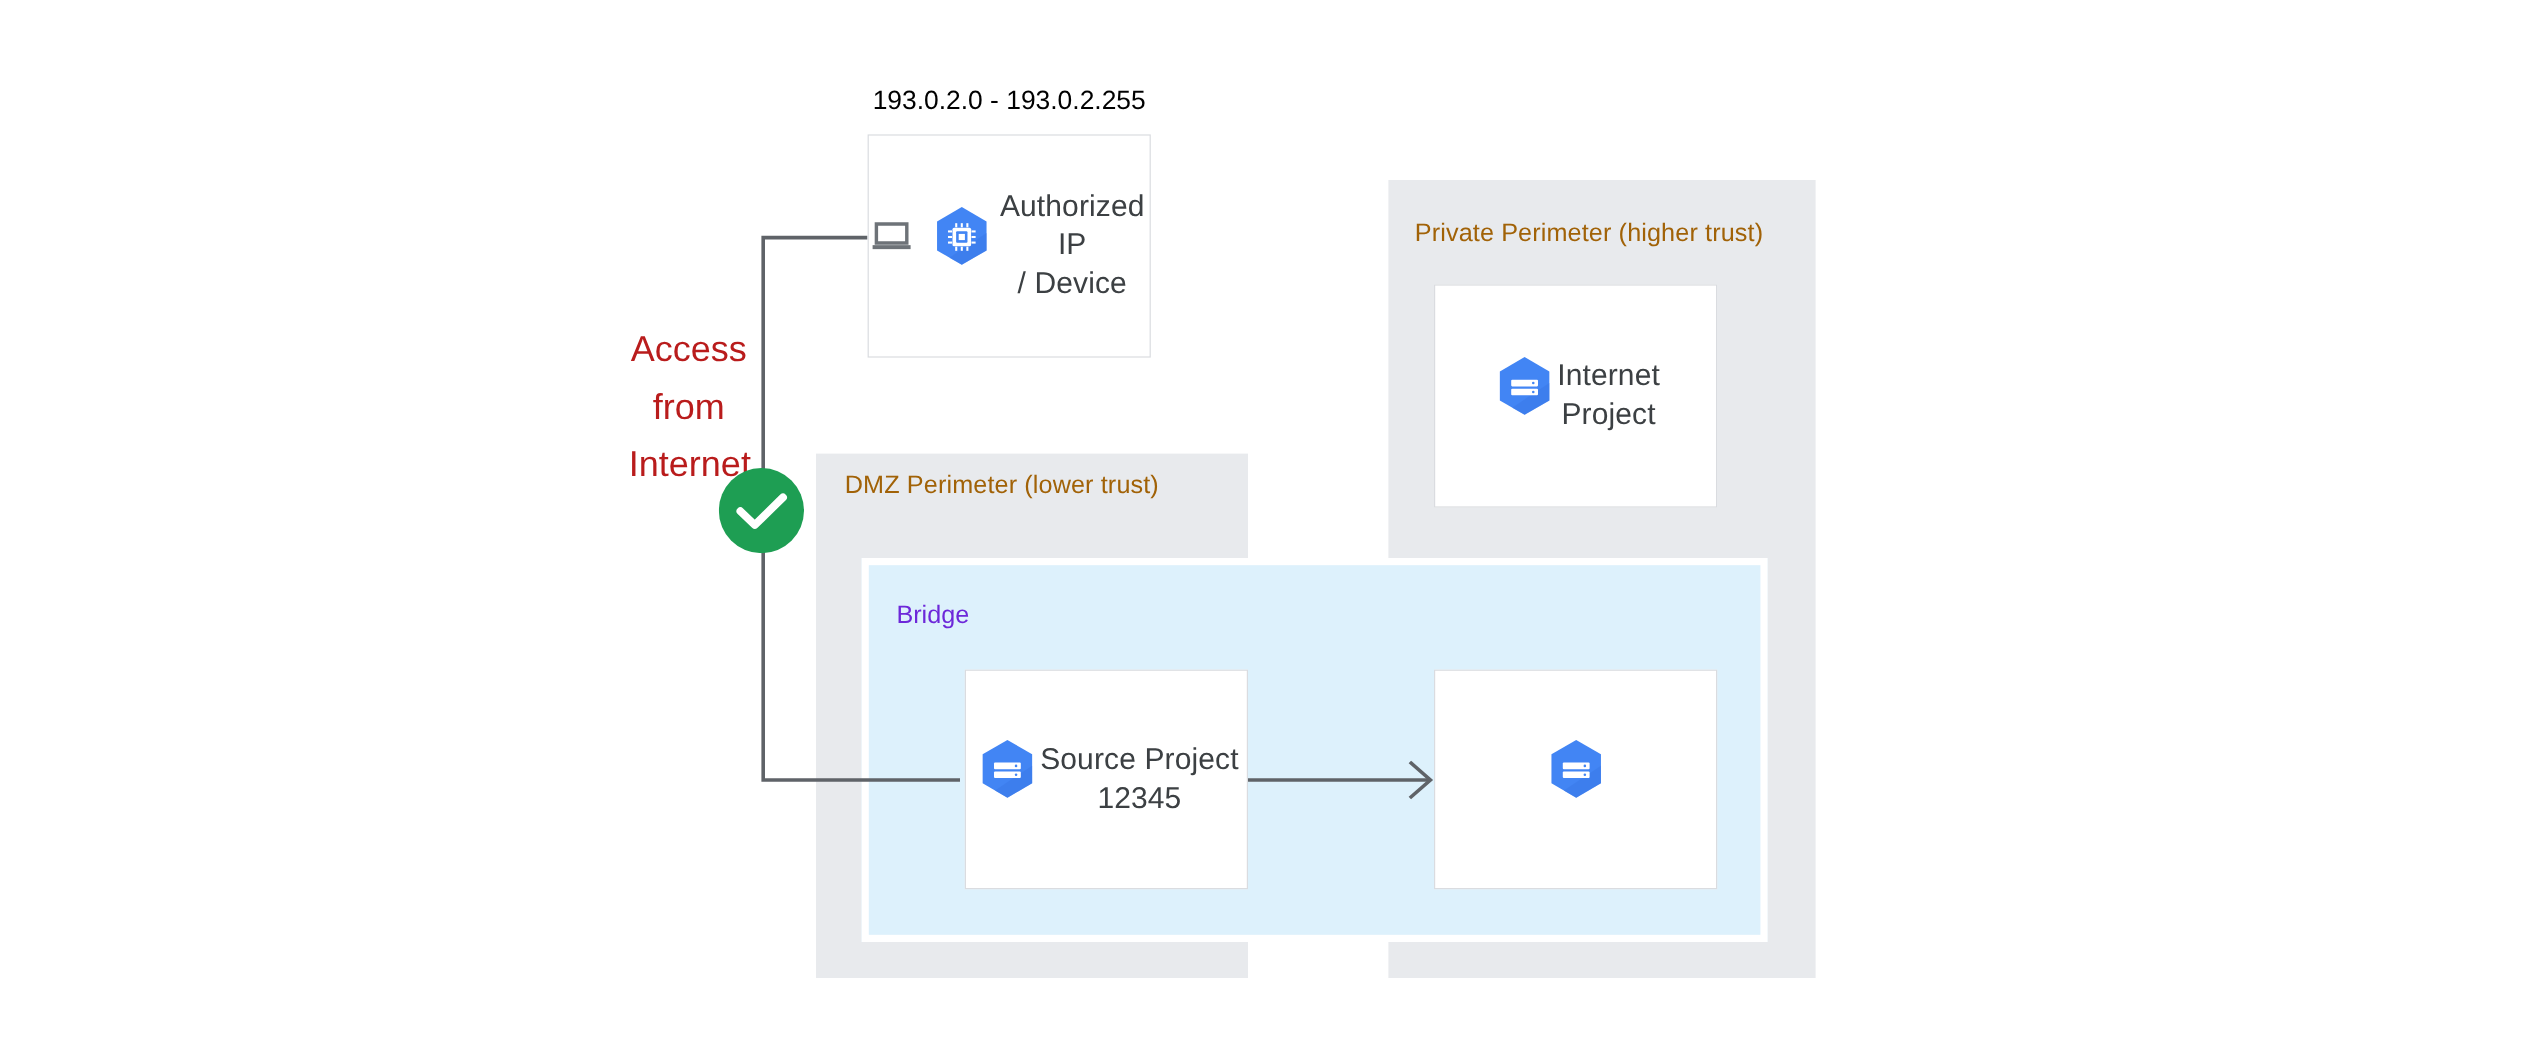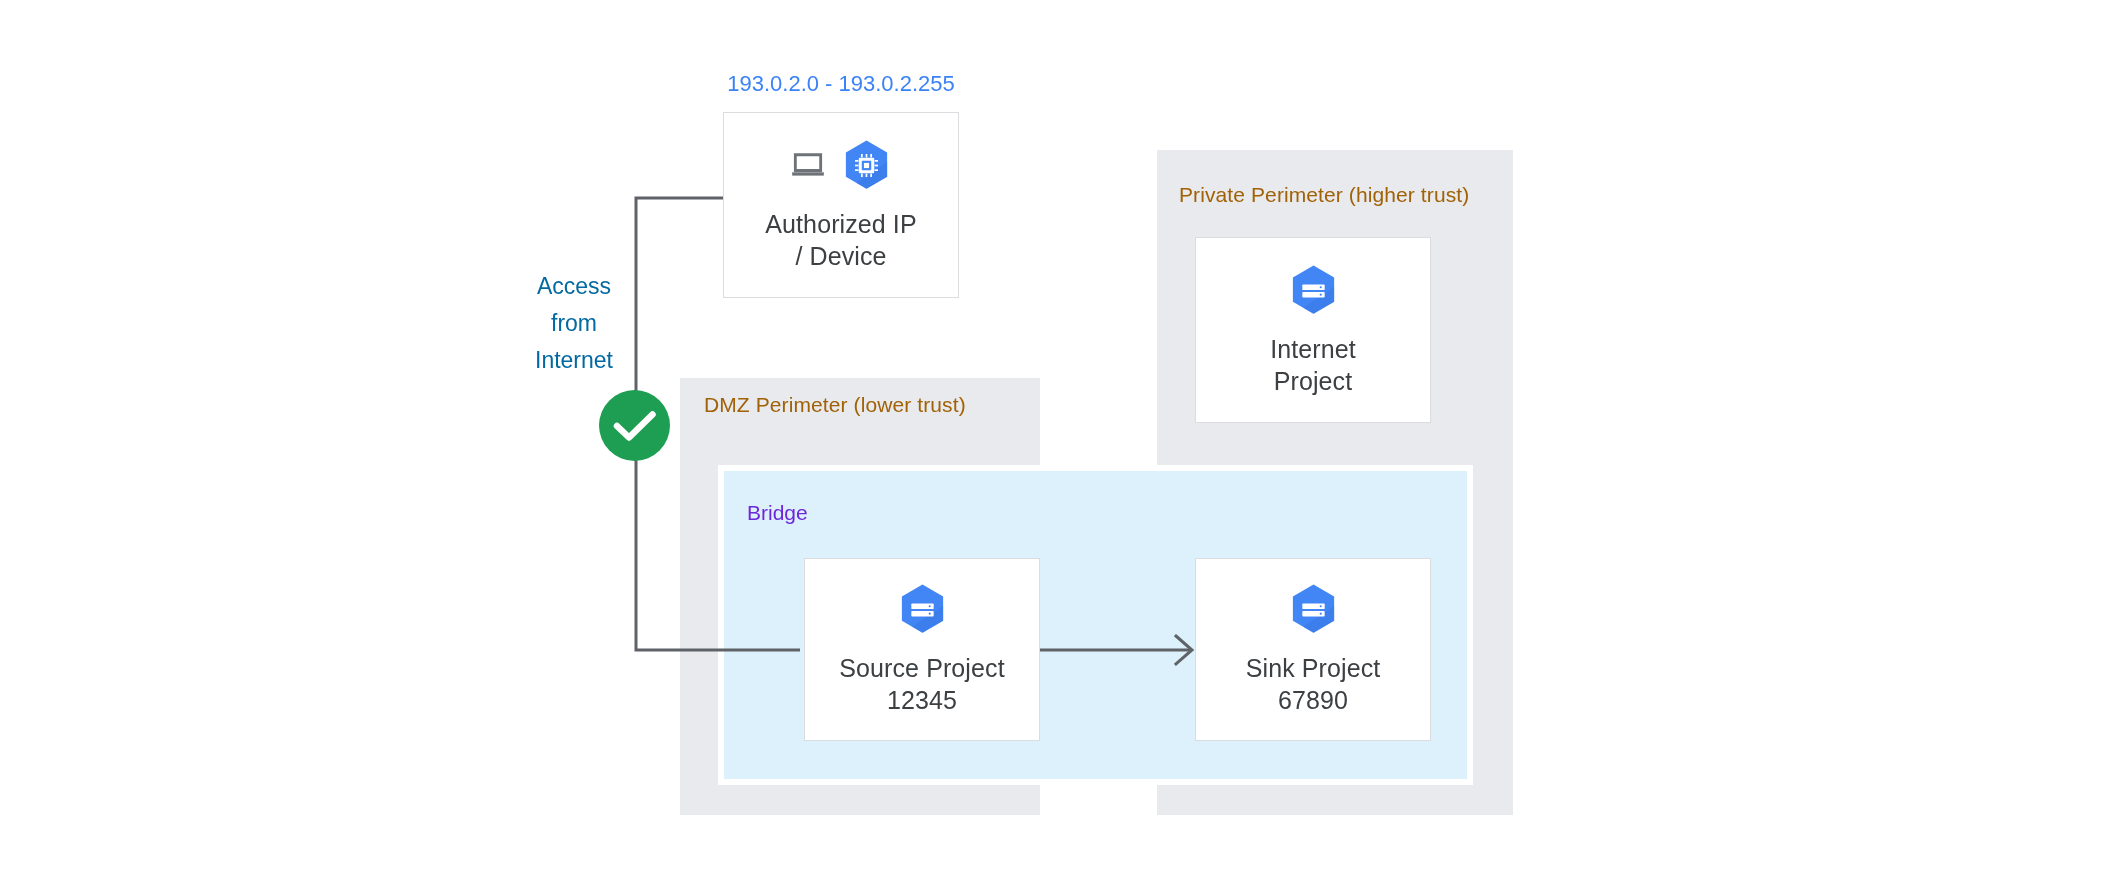--- a/index.html
+++ b/index.html
@@ -63,21 +63,21 @@
     white-space: nowrap;
   }
 
   
   .node-card {
     position: absolute;
     background: #ffffff;
     border: 1px solid #dadce0;
     box-sizing: border-box;
     display: flex;
-    flex-direction: column;
+    flex-direction: row;
     align-items: center;
     justify-content: center;
     z-index: 6;
   }
   .node-icons {
     display: flex;
     align-items: center;
     justify-content: center;
     gap: 12px;
     margin-bottom: 16px;
@@ -96,31 +96,31 @@
   #card-source-project { left: 804px; top: 558px; width: 236px; height: 183px; }
   #card-sink-project  { left: 1195px; top: 558px; width: 236px; height: 183px; }
 
   
   #ip-range-label {
     position: absolute;
     left: 723px; top: 71px;
     width: 236px;
     text-align: center;
     font-size: 22px;
-    color: #3b82f6;
+    color: #000000;
     white-space: nowrap;
   }
   #access-label {
     position: absolute;
     left: 524px; top: 268px;
     width: 100px;
     text-align: center;
-    font-size: 23px;
+    font-size: 30px;
     line-height: 1.6;
-    color: #0369a1;
+    color: #b91c1c;
     white-space: pre-line;
   }
 
   
   #connector-layer {
     position: absolute;
     left: 0; top: 0;
     width: 2112px; height: 882px;
     z-index: 4;
     pointer-events: none;
@@ -255,17 +255,15 @@
         <g fill="#ffffff">
           <rect x="19" y="25" width="26" height="6.4" rx="1"></rect>
           <rect x="19" y="33.6" width="26" height="6.4" rx="1"></rect>
         </g>
         <g fill="#4285f4">
           <circle cx="40.4" cy="28.2" r="1.25"></circle>
           <circle cx="40.4" cy="36.8" r="1.25"></circle>
         </g>
       </svg>
     </div>
-    <div class="node-label">Sink Project
-67890</div>
   </div>
 
 </div>
 
 </body></html>

